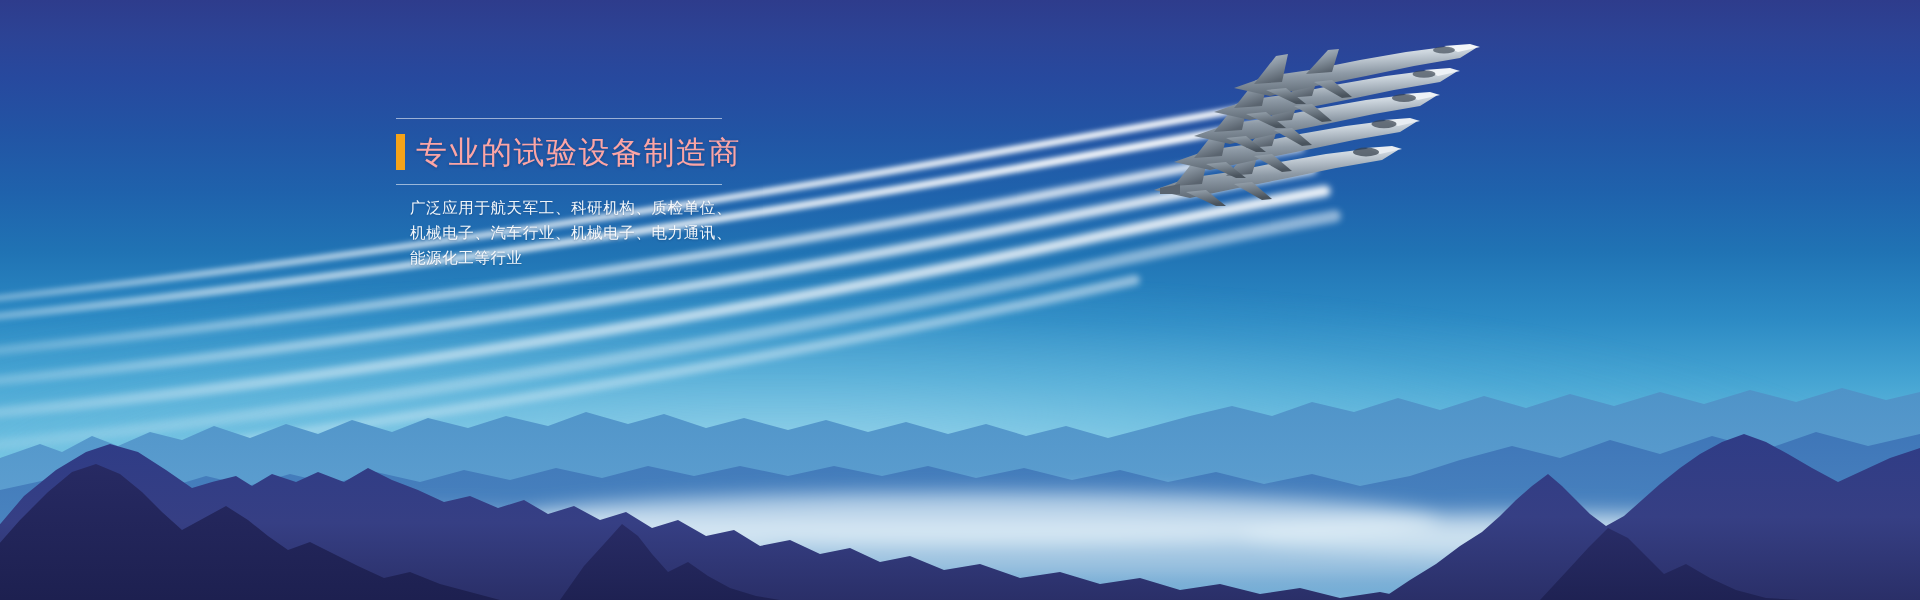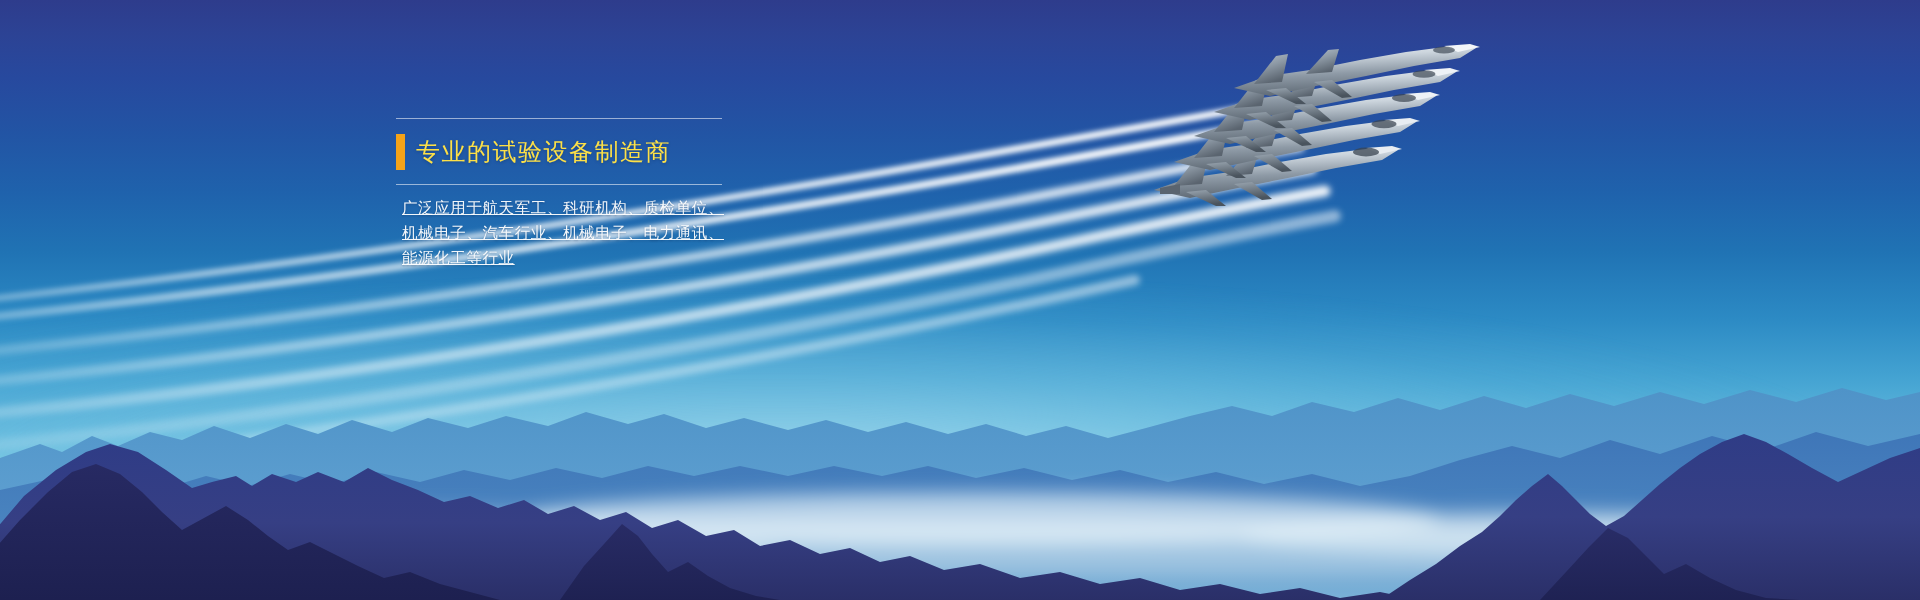--- a/index.html
+++ b/index.html
@@ -90,36 +90,35 @@
   }
   .accent-bar{
     width:9px;
     height:36px;
     background:#F5A318;
     margin-right:11px;
     margin-left:6px;
     flex:0 0 auto;
   }
   .headline{
-    color:#fde047;
-    font-size:24px;
+    color:#fca5a5;
+    font-size:31px;
     line-height:1;
     letter-spacing:1.5px;
     white-space:nowrap;
     text-shadow:0 1px 3px rgba(10,35,80,.35);
   }
   .subcopy{
     margin-top:11px;
-    margin-left:12px;
+    margin-left:20px;
     color:rgba(255,255,255,.94);
     font-size:15.5px;
     line-height:25px;
     letter-spacing:.6px;
     text-shadow:0 1px 2px rgba(10,35,80,.30);
-    text-decoration:underline;
   }
   .subcopy div{white-space:nowrap;}
 </style>
 </head>
 <body>
 
 <div class="banner">
 
   <div class="sky"></div>
   <div class="sky-glow"></div>

